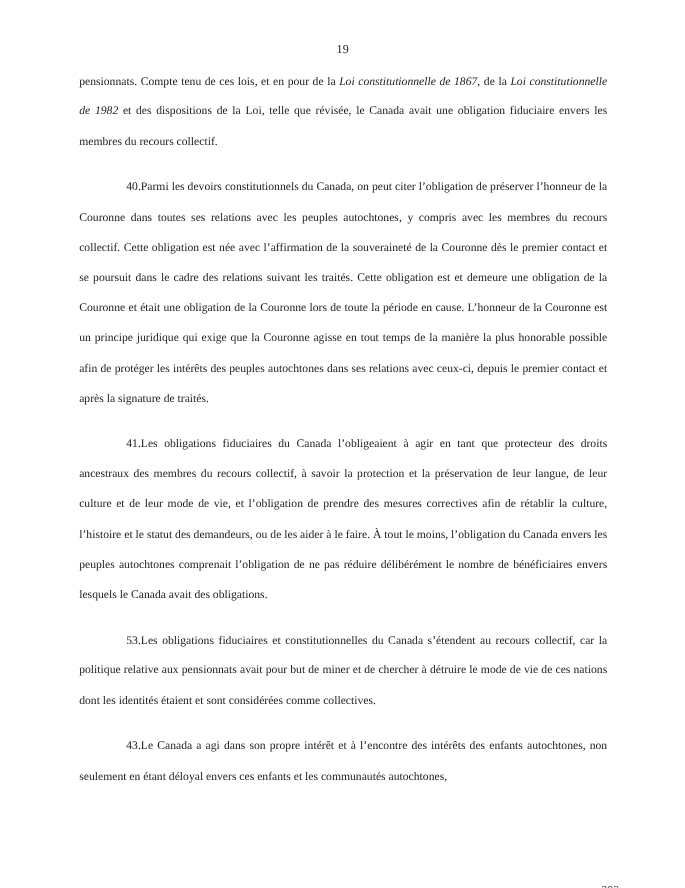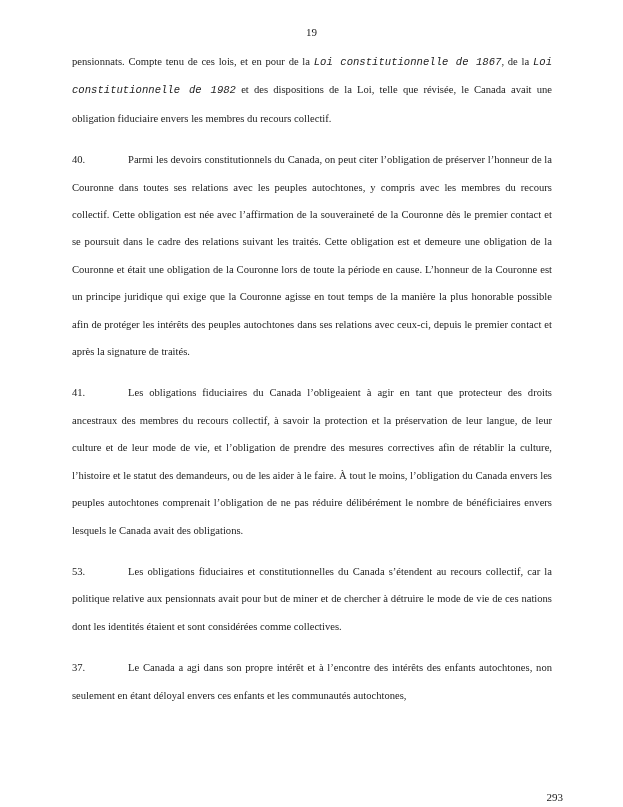--- a/index.html
+++ b/index.html
@@ -11,40 +11,40 @@
     color: #1c1c1c;
     overflow: hidden;
   }
   .page {
     position: relative;
     width: 623px;
     height: 807px;
     background: #ffffff;
   }
   .page-number-top {
-    margin-top: 19px;
+    margin-top: 32px;
     text-align: center;
     font-size: 11px;
     line-height: 27px;
   }
   .content {
     margin: 2px 71px 0 72px;
     font-size: 10.6px;
     line-height: 27.4px;
     text-align: justify;
   }
   .content p {
     margin: 0 0 14px 0;
   }
   .pnum {
     display: inline-block;
     width: 56px;
-    text-align: left;
+    text-align: right;
   }
-  .seg-italic { font-style: italic; font-family: Liberation Mono, monospace; }
+  .seg-italic { font-style: italic; }
   .page-number-bottom {
     position: absolute;
     top: 770px;
     right: 60px;
     font-size: 11px;
     line-height: 16px;
   }
 </style>
 </head>
 <body>
@@ -56,19 +56,19 @@
   <div class="content">
 
     <p><span><span>pensionnats.  Compte tenu de ces lois, et en pour de la </span><span class="seg-italic">Loi constitutionnelle de 1867</span><span>, de la </span><span class="seg-italic">Loi constitutionnelle de 1982</span><span> et des dispositions de la Loi, telle que révisée, le Canada avait une obligation fiduciaire envers les membres du recours collectif.</span></span></p>
 
     <p><span class="pnum">40.</span><span><span>Parmi les devoirs constitutionnels du Canada, on peut citer l’obligation de préserver l’honneur de la Couronne dans toutes ses relations avec les peuples autochtones, y compris avec les membres du recours collectif.  Cette obligation est née avec l’affirmation de la souveraineté de la Couronne dès le premier contact et se poursuit dans le cadre des relations suivant les traités. Cette obligation est et demeure une obligation de la Couronne et était une obligation de la Couronne lors de toute la période en cause.  L’honneur de la Couronne est un principe juridique qui exige que la Couronne agisse en tout temps de la manière la plus honorable possible afin de protéger les intérêts des peuples autochtones dans ses relations avec ceux-ci, depuis le premier contact et après la signature de traités.</span></span></p>
 
     <p><span class="pnum">41.</span><span><span>Les obligations fiduciaires du Canada l’obligeaient à agir en tant que protecteur des droits ancestraux des membres du recours collectif, à savoir la protection et la préservation de leur langue, de leur culture et de leur mode de vie, et l’obligation de prendre des mesures correctives afin de rétablir la culture, l’histoire et le statut des demandeurs, ou de les aider à le faire.  À tout le moins, l’obligation du Canada envers les peuples autochtones comprenait l’obligation de ne pas réduire délibérément le nombre de bénéficiaires envers lesquels le Canada avait des obligations.</span></span></p>
 
     <p><span class="pnum">53.</span><span><span>Les obligations fiduciaires et constitutionnelles du Canada s’étendent au recours collectif, car la politique relative aux pensionnats avait pour but de miner et de chercher à détruire le mode de vie de ces nations dont les identités étaient et sont considérées comme collectives.</span></span></p>
 
-    <p><span class="pnum">37.</span><span><span>Le Canada a agi dans son propre intérêt et à l’encontre des intérêts des enfants autochtones, non seulement en étant déloyal envers ces enfants et les communautés autochtones,</span></span></p>
+    <p><span class="pnum">43.</span><span><span>Le Canada a agi dans son propre intérêt et à l’encontre des intérêts des enfants autochtones, non seulement en étant déloyal envers ces enfants et les communautés autochtones,</span></span></p>
 
   </div>
 
   <div class="page-number-bottom">293</div>
 
 </div>
 
 </body></html>

